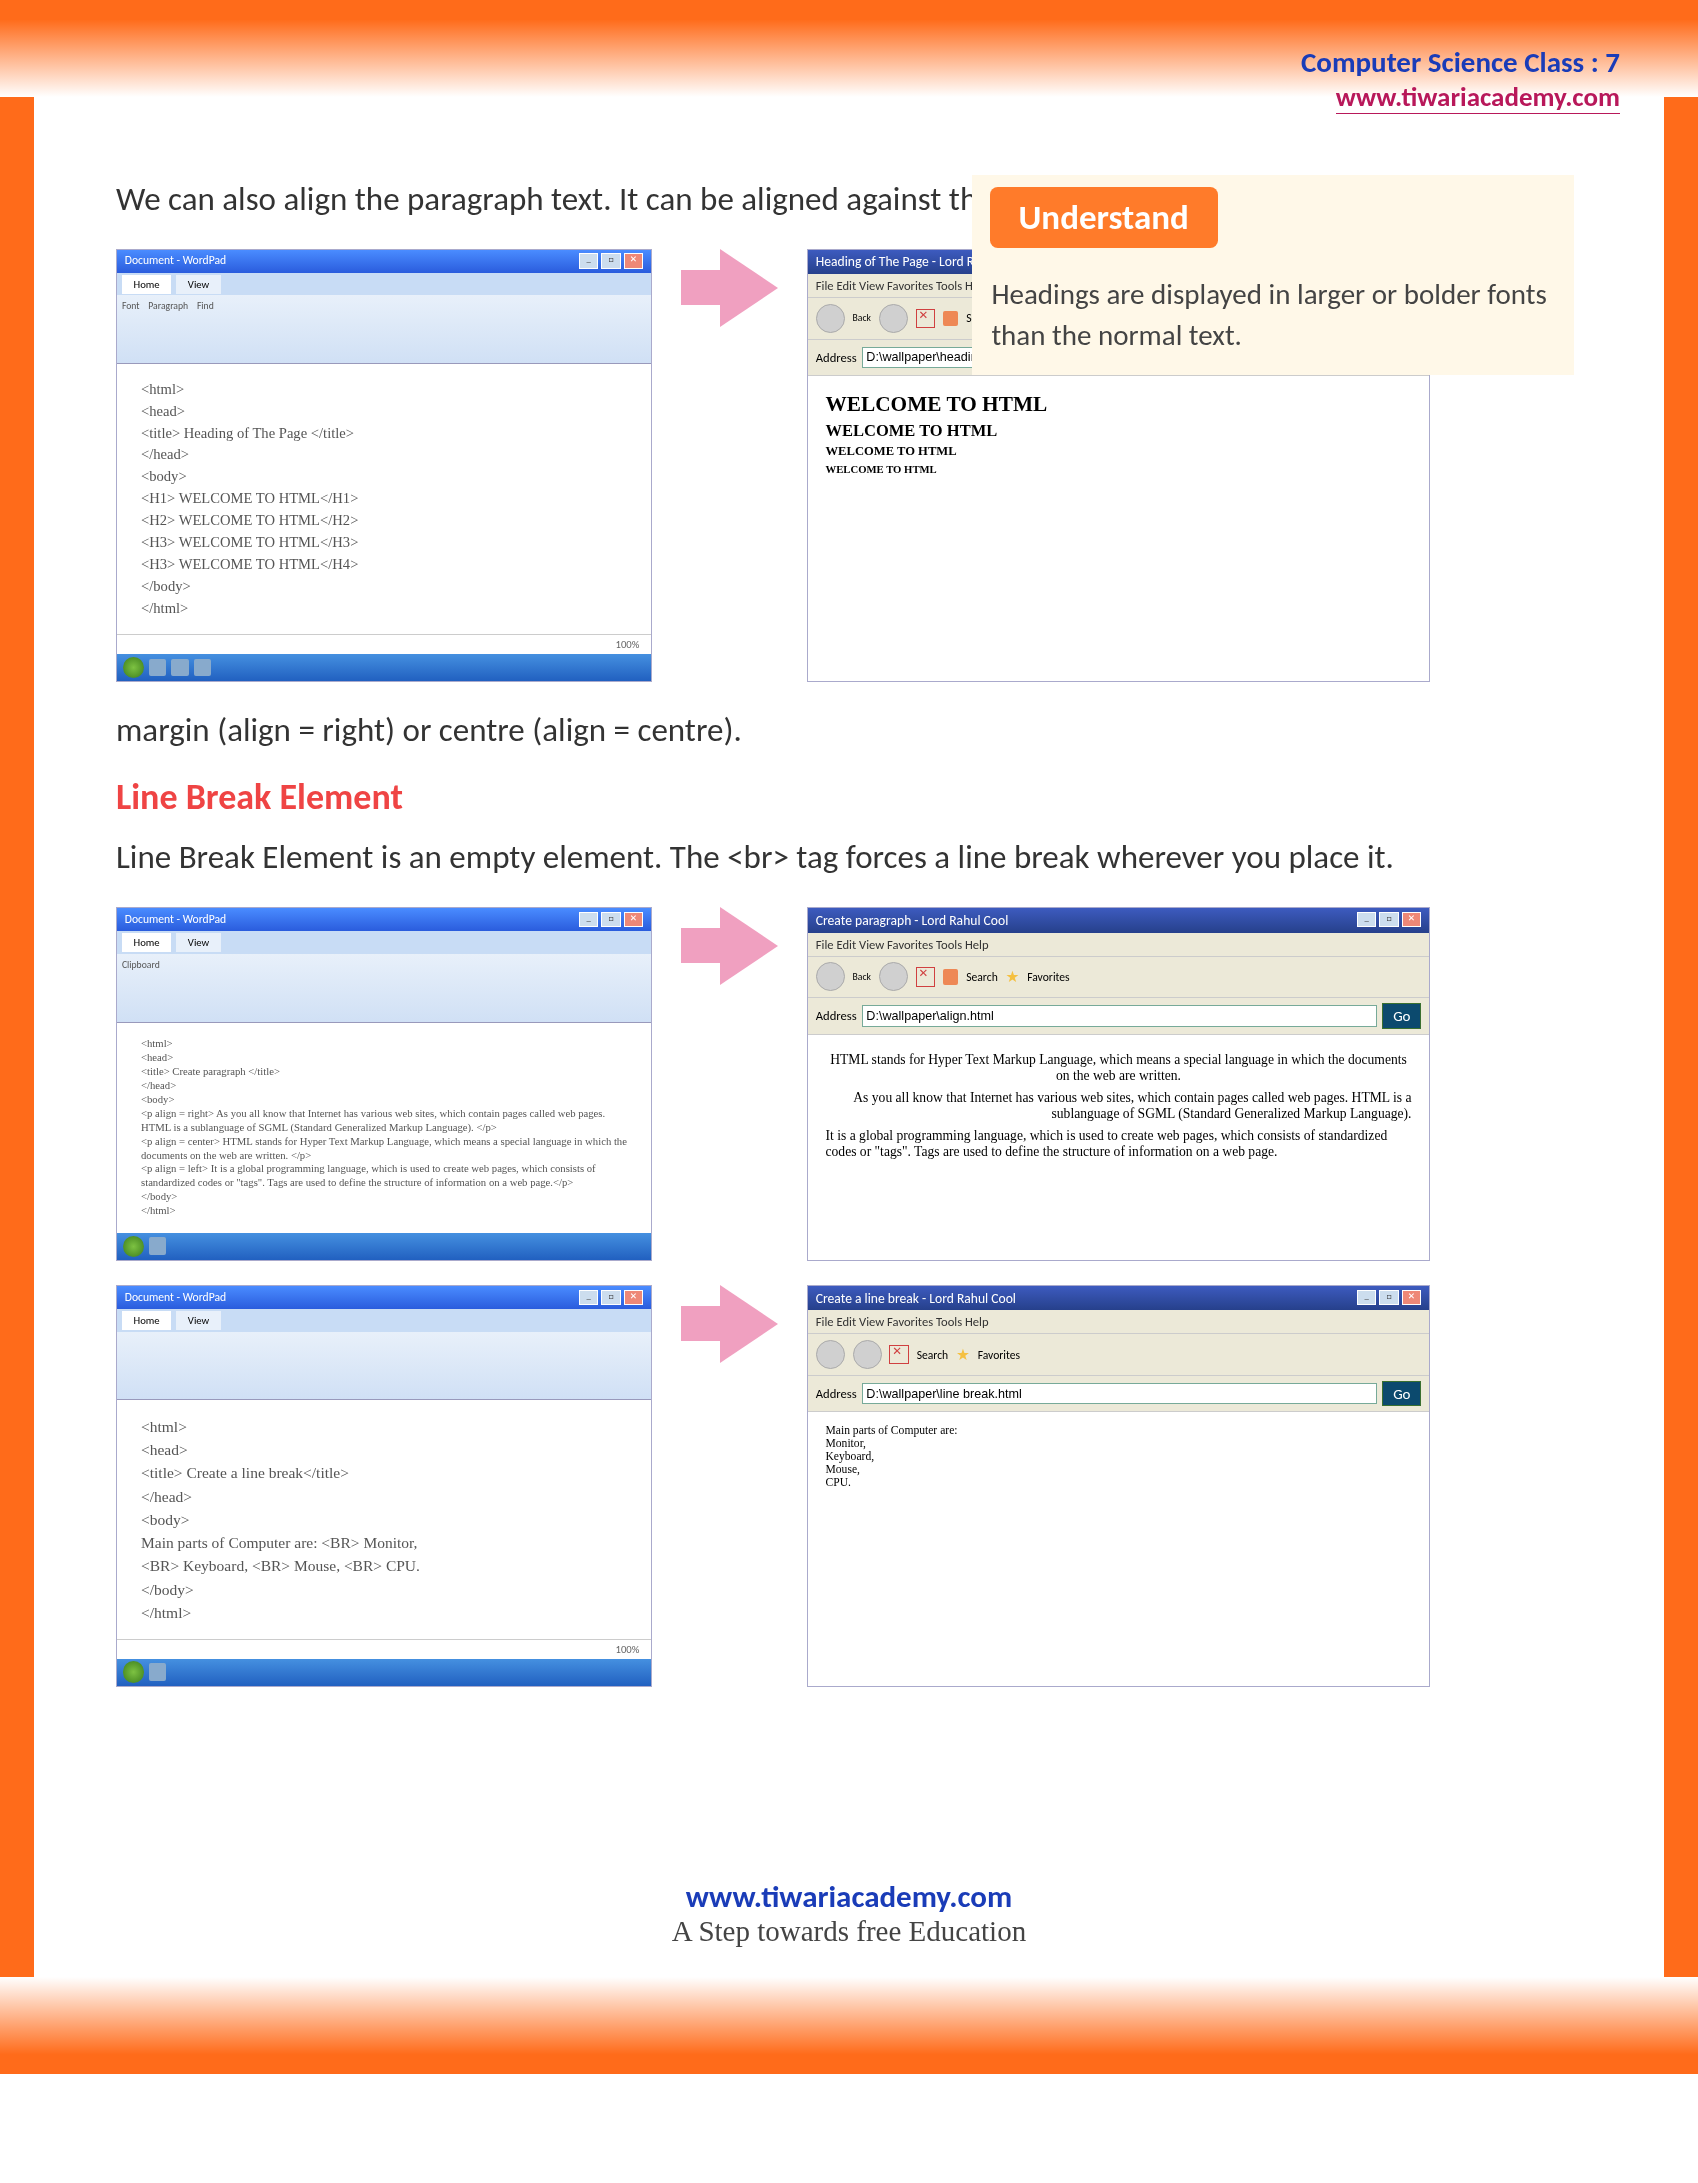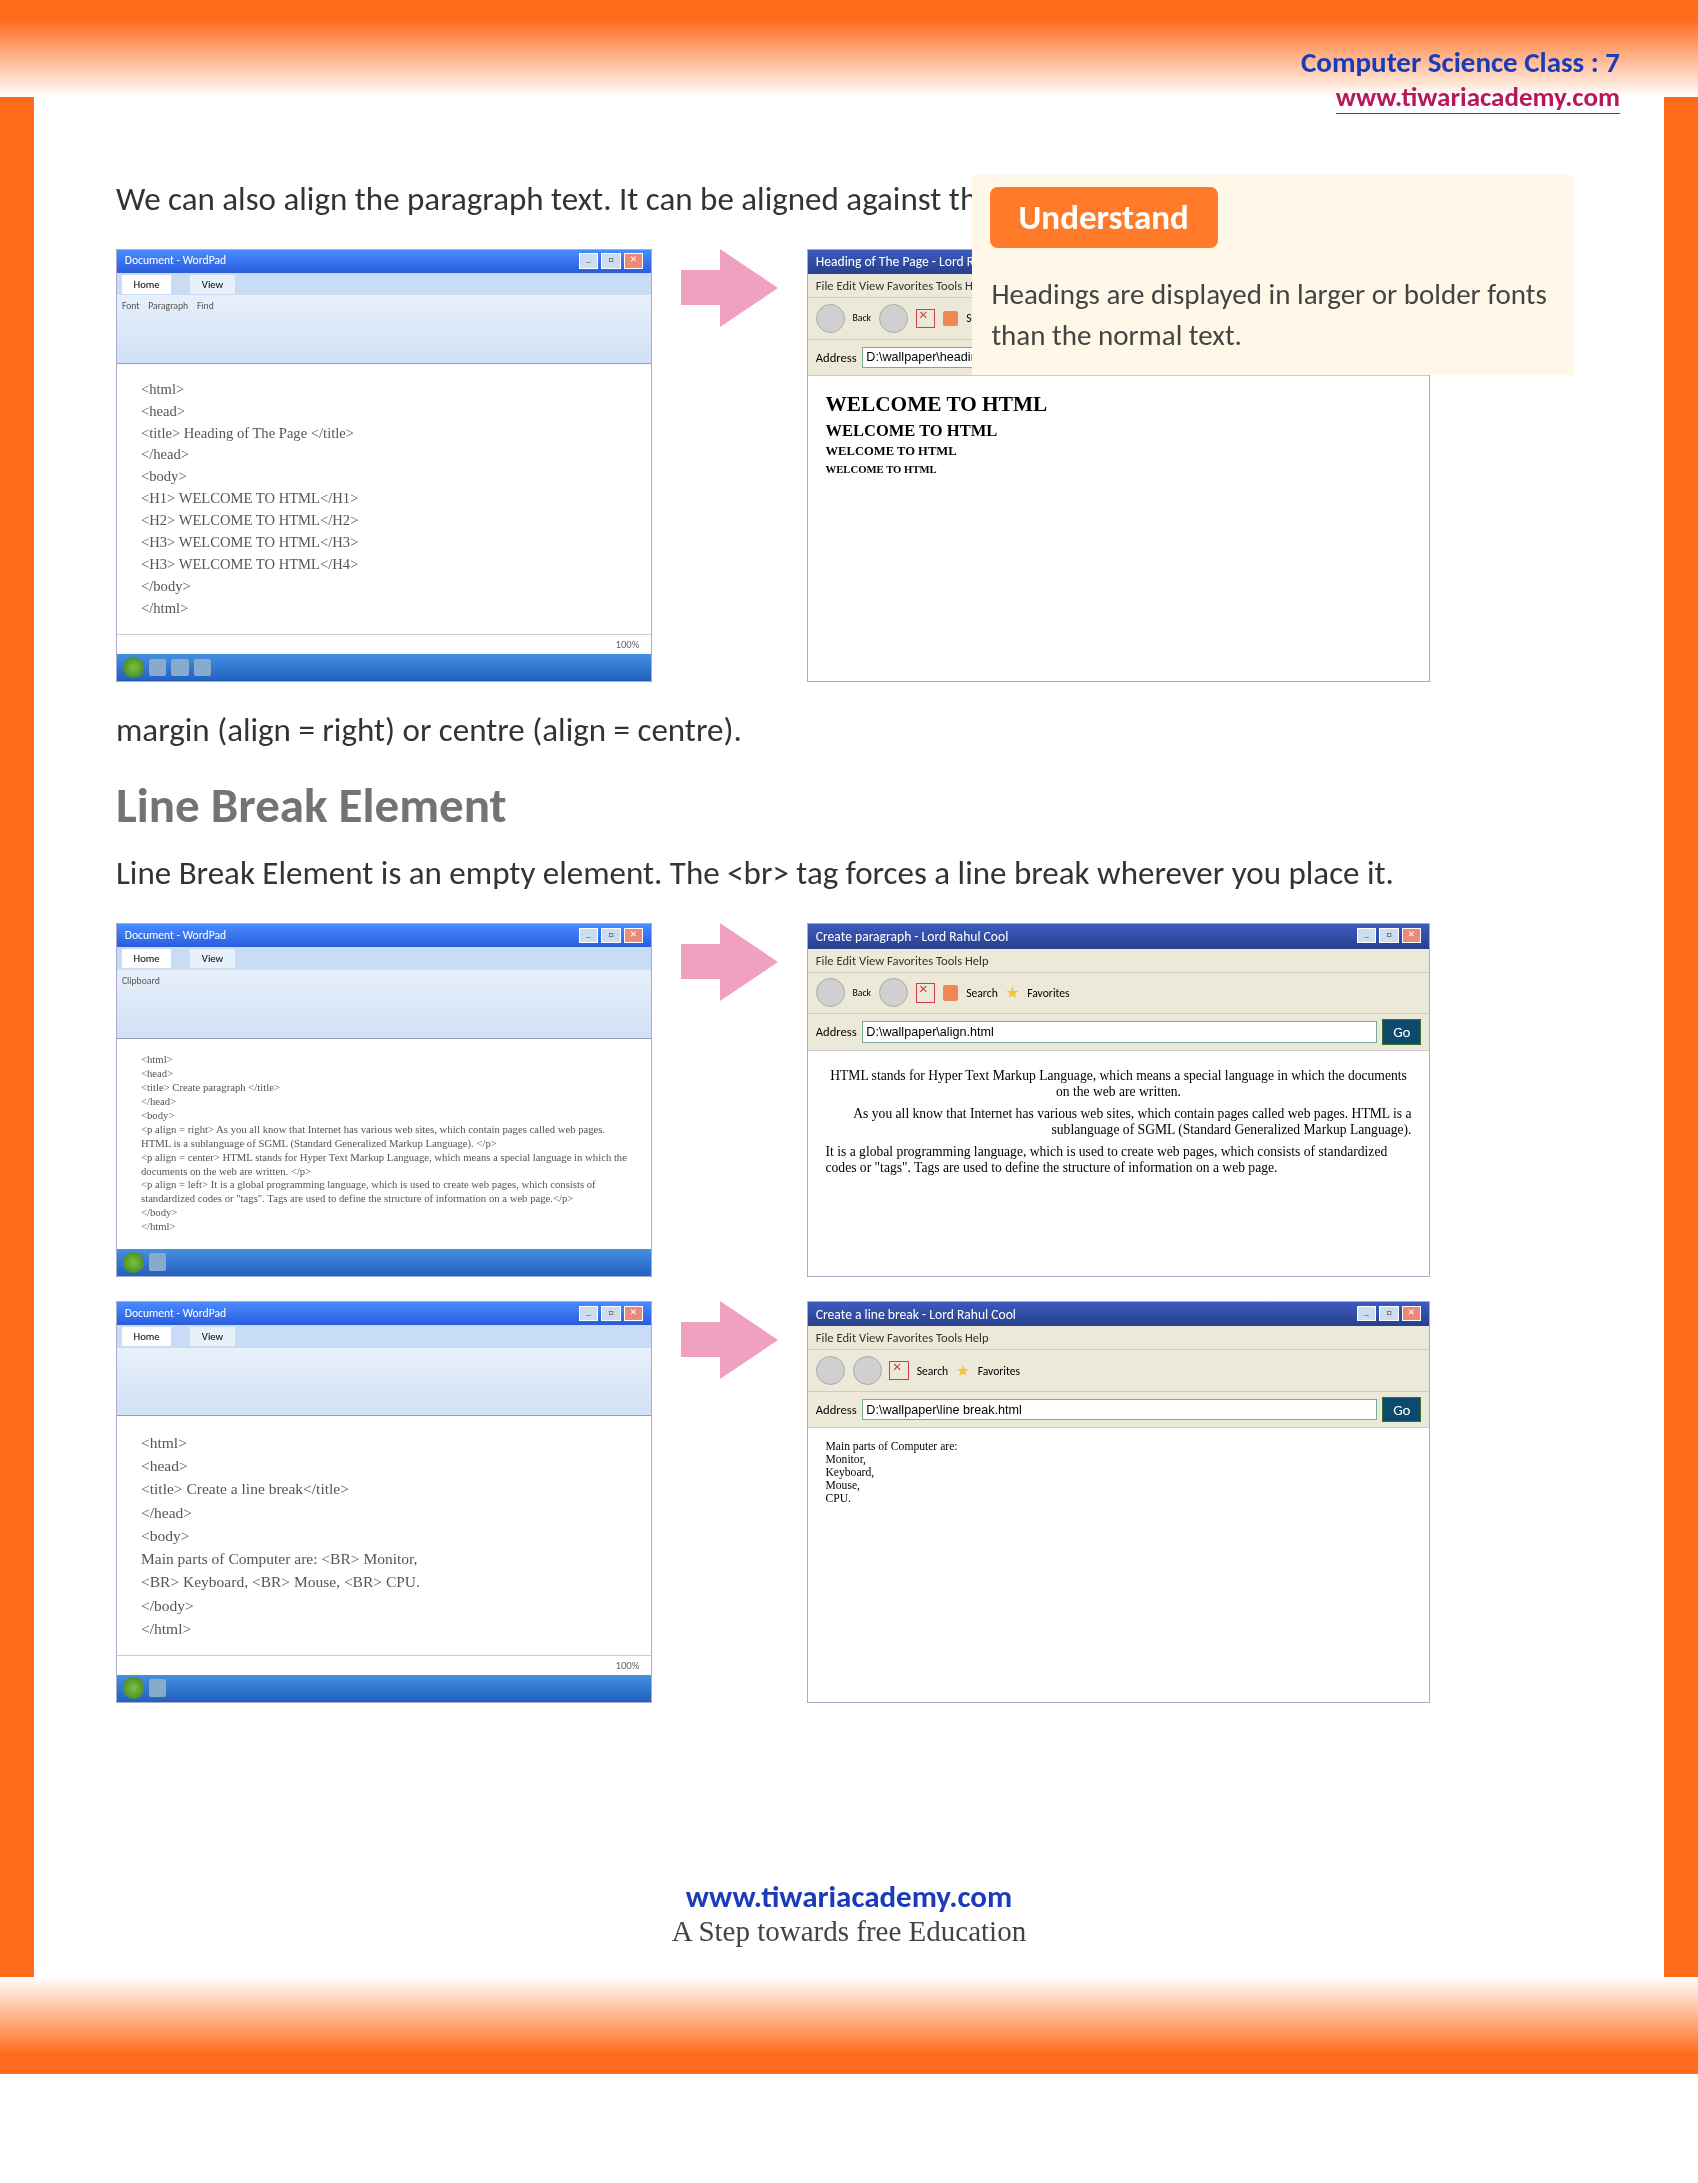--- a/index.html
+++ b/index.html
@@ -6,33 +6,33 @@
 .page{width:1698px;height:2074px;position:relative;background:#fff;overflow:hidden}
 .top-grad{height:97px;background:linear-gradient(to bottom,#ff6b1a 0%,#ff6b1a 20%,#fff 100%)}
 .bottom-grad{position:absolute;bottom:0;left:0;right:0;height:97px;background:linear-gradient(to top,#ff6b1a 0%,#ff6b1a 20%,#fff 100%)}
 .border-left{position:absolute;left:0;top:97px;bottom:97px;width:34px;background:#ff6b1a}
 .border-right{position:absolute;right:0;top:97px;bottom:97px;width:34px;background:#ff6b1a}
 .header{position:absolute;top:44px;right:78px;text-align:right}
 .header-class{color:#1a3cb8;font-weight:bold;font-size:29px}
 .header-url{color:#b8185a;font-weight:bold;font-size:27px;border-bottom:1.9px solid #b8185a;display:inline-block}
 .content{position:absolute;top:175px;left:116px;right:116px}
 .body-text{font-size:33px;color:#333;line-height:1.5}
-.heading-blue{color:#737373;font-weight:bold;font-size:49px;margin:19.4px 0 14.6px}
+.heading-blue{color:#ef4444;font-weight:bold;font-size:36px;margin:19.4px 0 14.6px}
 .understand-box{position:absolute;right:8px;top:0;width:602px}
 .understand-label{background:#ff7b2a;color:#fff;font-size:35px;font-weight:bold;padding:9.7px 29px;border-radius:7.8px;display:inline-block}
 .understand-bg{background:#fff8e8;padding:14.6px 19.4px 19.4px;font-size:29px;color:#444;line-height:1.4}
 .row{display:flex;gap:29px;margin:24px 0}
 .editor{width:534px;background:#fff;border:1px solid #aac;font-size:12.6px}
 .title-bar{background:linear-gradient(to bottom,#4a8cff,#2a5cdd);color:#fff;padding:3.9px 7.8px;font-size:11.6px;display:flex;justify-content:space-between}
 .title-bar-ie{background:linear-gradient(to bottom,#3d5bbf,#26408b);color:#fff;padding:3.9px 7.8px;font-size:13.6px;display:flex;justify-content:space-between}
 .win-btns{display:flex;gap:2.9px}
 .win-btn{width:17.5px;height:13.6px;background:#cde;border:1px solid #fff;font-size:8.7px;text-align:center;line-height:11.6px;color:#333}
 .win-btn.close{background:#e87;color:#fff}
 .ribbon{background:linear-gradient(to bottom,#e8f0fa,#d0e0f5);padding:4.9px;min-height:58px;border-bottom:1px solid #99b;font-size:9.7px;color:#555}
-.ribbon-tabs{display:flex;gap:19px;padding:1.9px 4.9px;background:#c8dcf5;font-size:10.7px}
+.ribbon-tabs{display:flex;gap:5px;padding:1.9px 4.9px;background:#c8dcf5;font-size:10.7px}
 .tab{padding:2.9px 11.6px;background:#e8f0fa}
 .tab.active{background:#fff}
 .ie-menu{background:#ece9d8;padding:3.9px 7.8px;font-size:12.6px;color:#333;border-bottom:1px solid #ccc}
 .ie-toolbar{background:#ece9d8;padding:5.8px 7.8px;display:flex;align-items:center;gap:7.8px;font-size:11.6px;border-bottom:1px solid #ccc}
 .nav-btn{width:27px;height:27px;border-radius:50%;background:linear-gradient(to bottom,#7eb85e,#4a8a3a);border:1px solid #3a7030}
 .nav-btn.disabled{background:#d0d0d0;border-color:#aaa}
 .addr{background:#ece9d8;padding:4.9px 7.8px;display:flex;align-items:center;gap:5.8px;font-size:12.6px;border-bottom:1px solid #ccc}
 .addr input{flex:1;padding:2.9px;border:1px solid #7a9;font-size:12.6px}
 .go-btn{background:#0c4a6e;color:#fff;padding:2.9px 9.7px;border-radius:0;border:1px solid #3a7030;font-size:15px}
 .code-area{background:#fff;padding:14.6px 24px;font-family:'Times New Roman',serif;font-size:14.6px;color:#555;line-height:1.5;min-height:136px}

